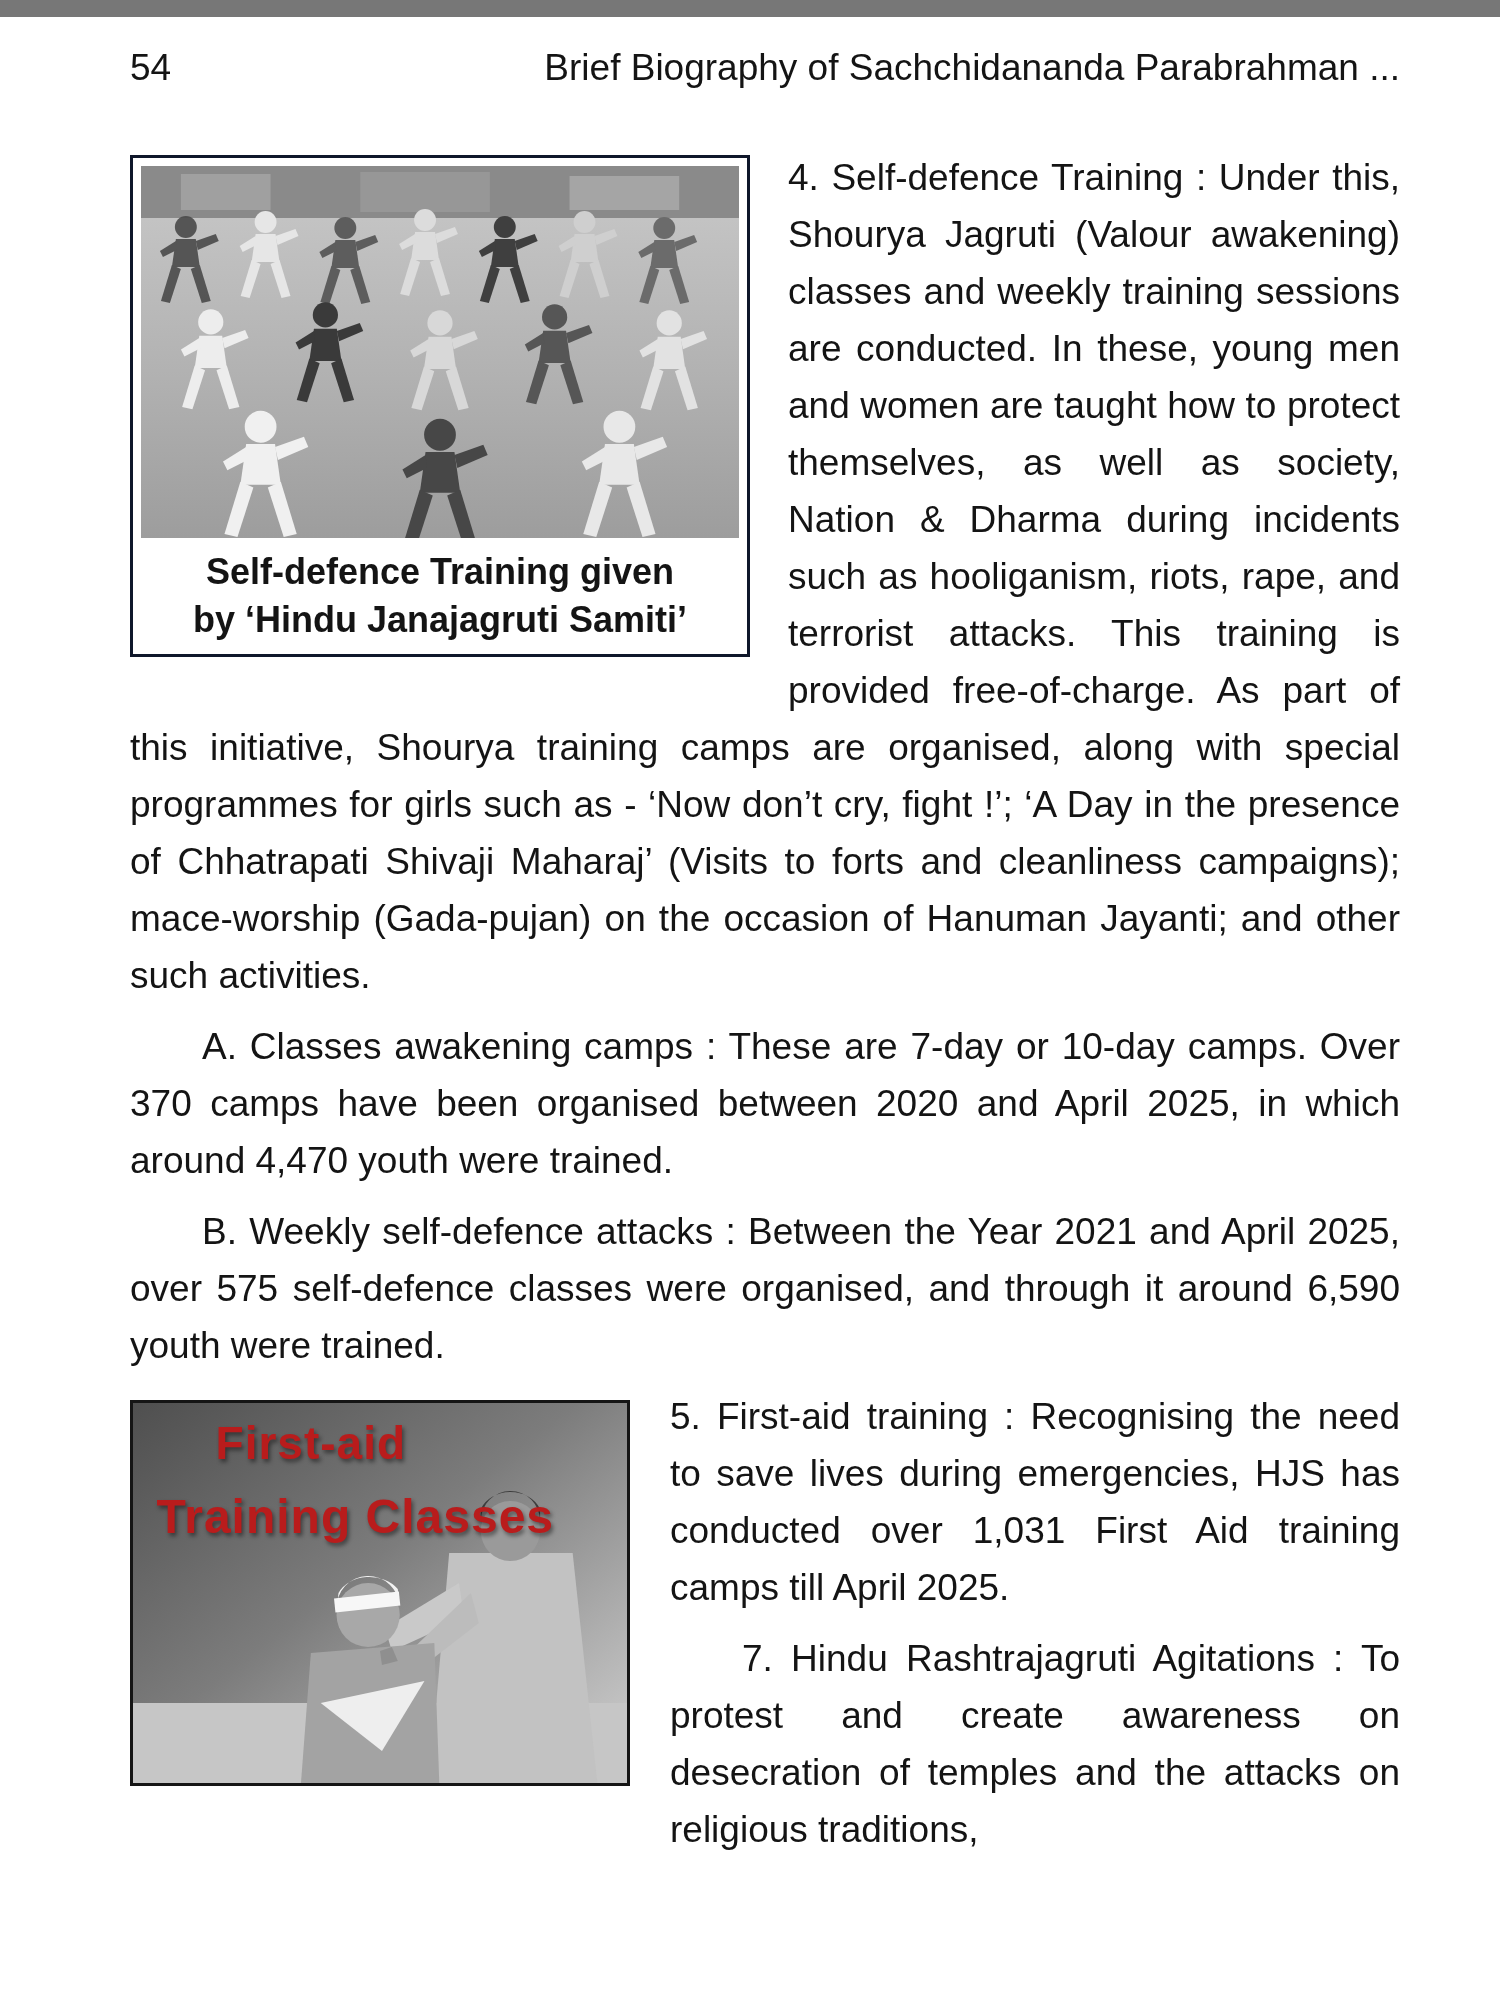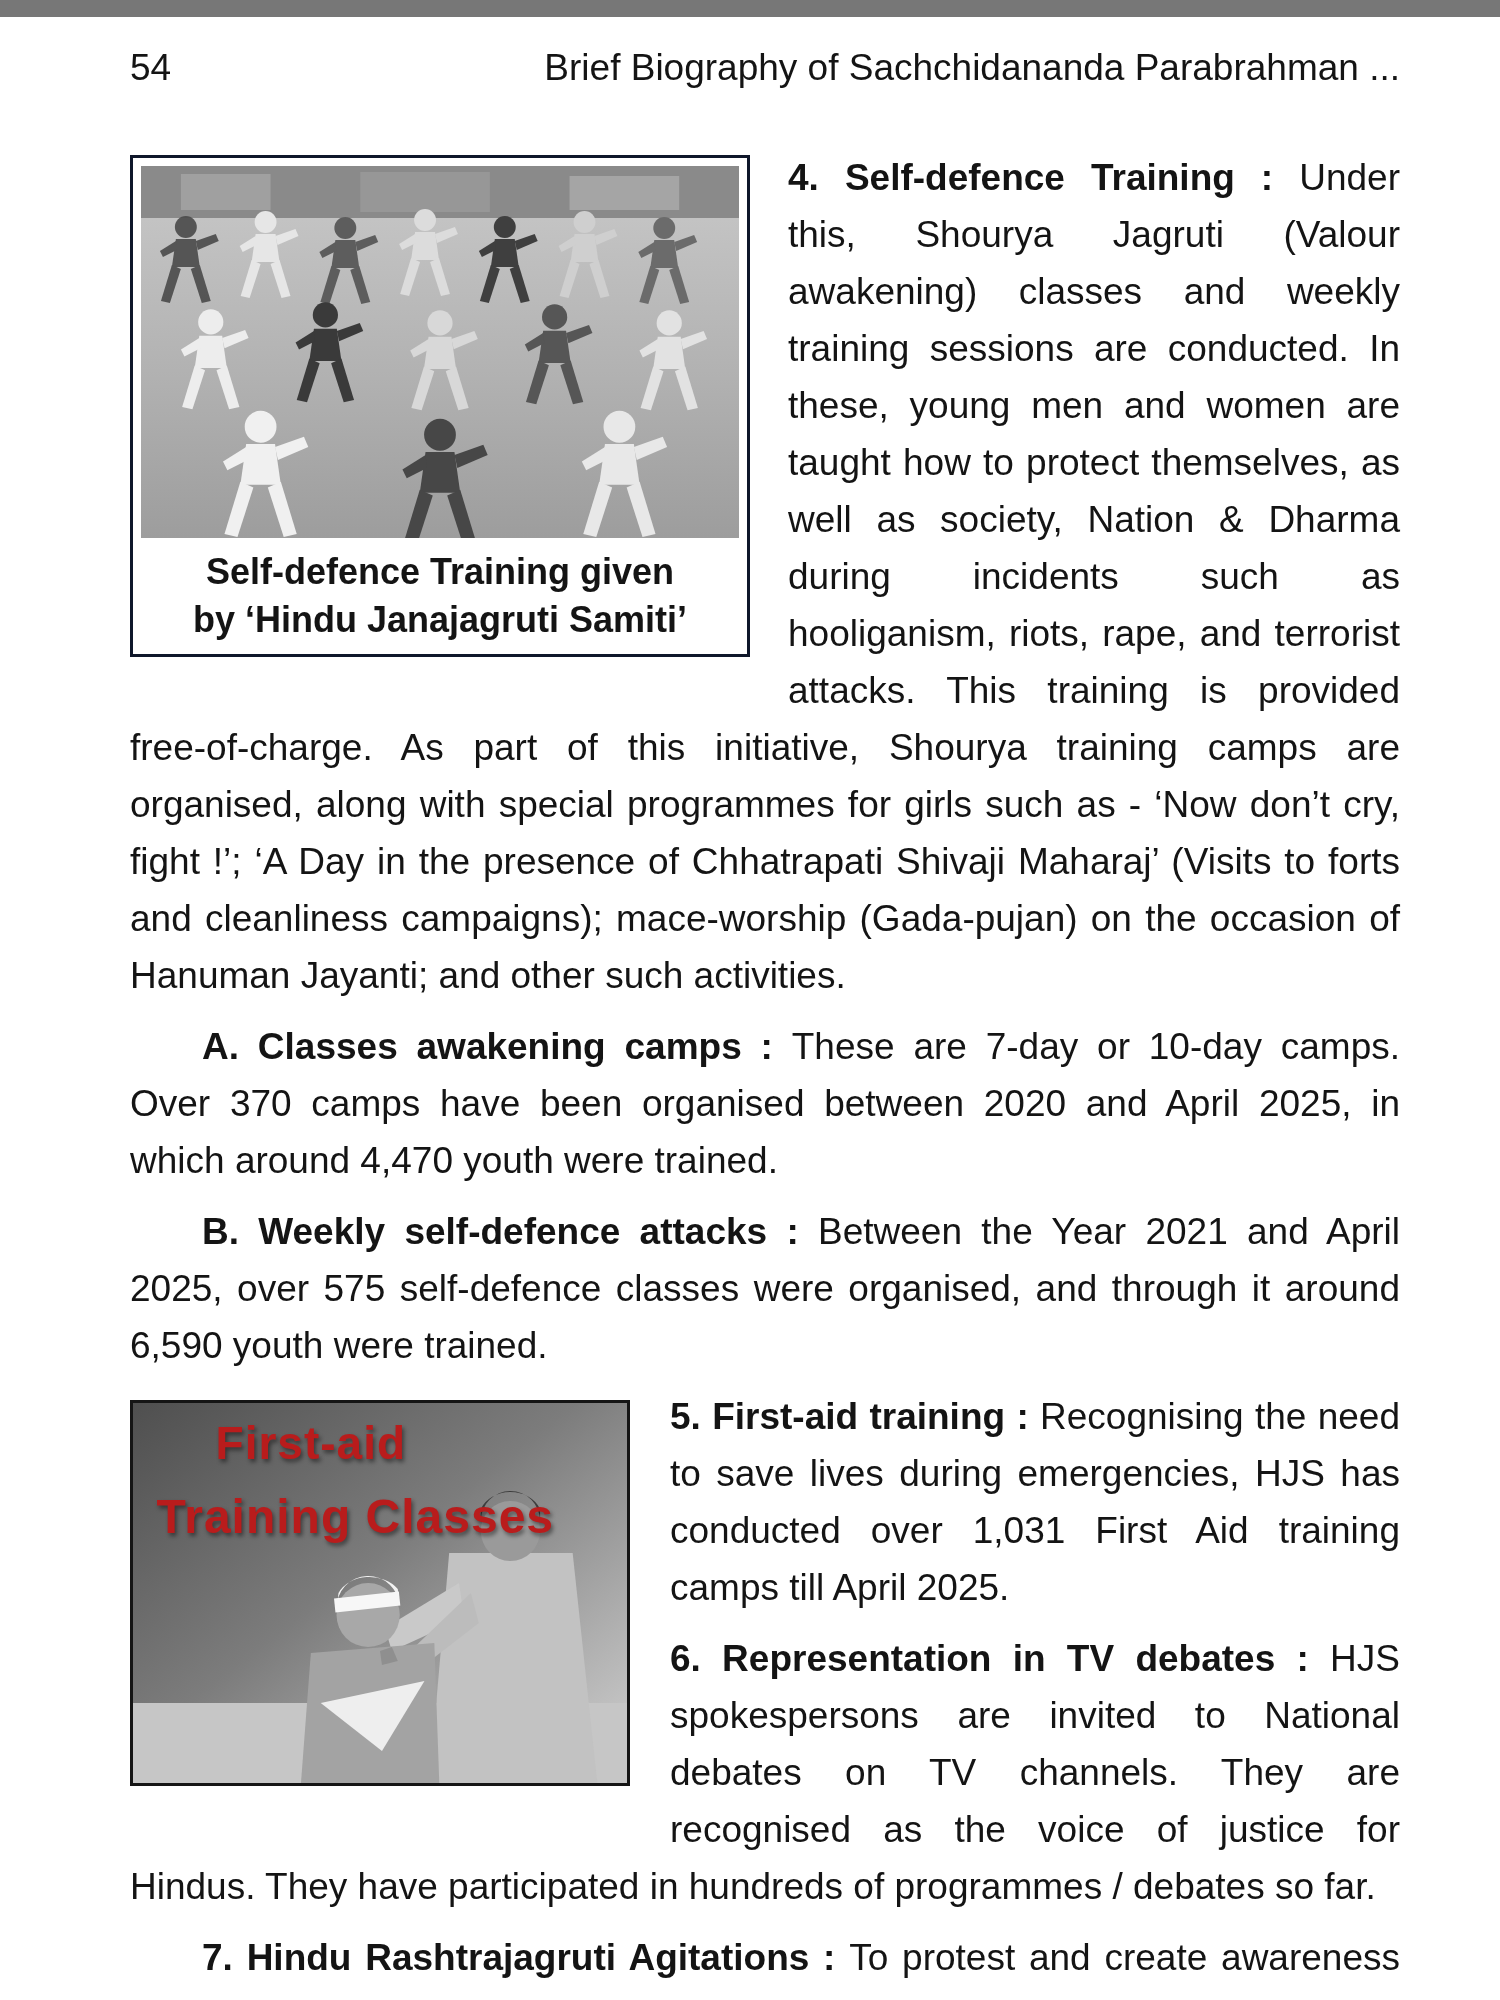--- a/index.html
+++ b/index.html
@@ -10,21 +10,21 @@
   }
   .page-inner { padding:28px 100px 0 130px; }
 
   .header {
     display:flex; justify-content:space-between; align-items:baseline;
     font-size:37px; line-height:46px; margin-bottom:58px;
   }
 
   .content { font-size:37px; line-height:57px; text-align:justify; }
   .content p { margin:0 0 14px 0; }
-  .content p b { font-weight:bold; }
+  .content p b { font-weight:normal; }
   .indent { text-indent:72px; }
 
   figure { margin:0; }
   .figure1 {
     float:left; width:620px; box-sizing:border-box;
     border:3px solid #0f172a; padding:8px 8px 4px 8px;
     margin:6px 38px 18px 0; background:#fff;
   }
   .photo1 { width:100%; height:372px; overflow:hidden; background:#b5b5b5; }
   .photo1 svg { display:block; width:100%; height:100%; }
@@ -153,19 +153,18 @@
             <path d="M190,300 L295,278 L252,348 Z" fill="#eeeeee"></path>
             <path d="M252,262 L268,258 L262,244 L250,248 Z" fill="#8f8f8f"></path>
           </svg>
           <div class="overlay-line1">First-aid</div>
           <div class="overlay-line2">Training Classes</div>
         </div>
       </figure>
 
       <p><b>5. First-aid training : </b><span>Recognising the need to save lives during emergencies, HJS has conducted over 1,031 First Aid training camps till April 2025.</span></p>
 
-      <p><b>6. Representation in TV debates : </b><span>HJS spokespersons are invited to National debates on TV channels. They are recognised as the voice of justice for Hindus. They have participated in hundreds of programmes / debates so far.</span></p>
 
       <p class="indent"><b>7. Hindu Rashtrajagruti Agitations : </b><span>To protest and create awareness on desecration of temples and the attacks on religious traditions,</span></p>
 
     </div>
   </div>
 </div>
 
 </body></html>

